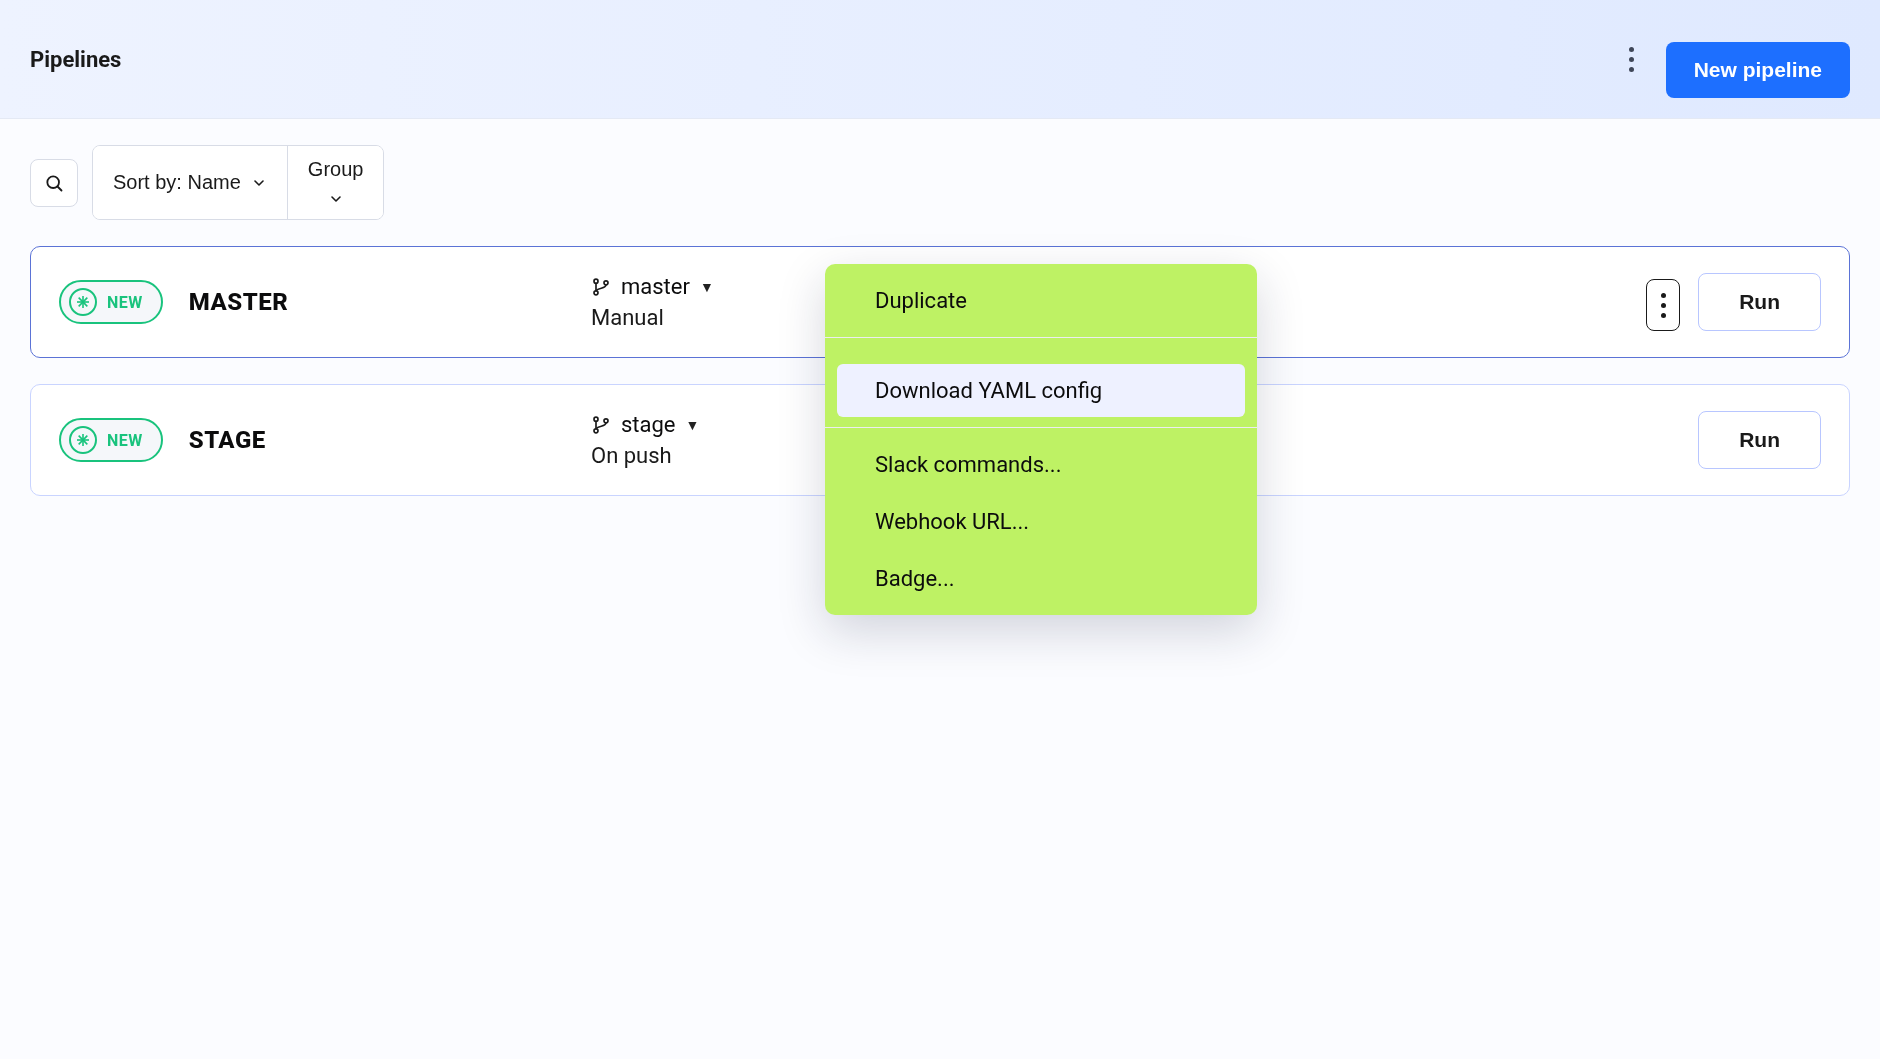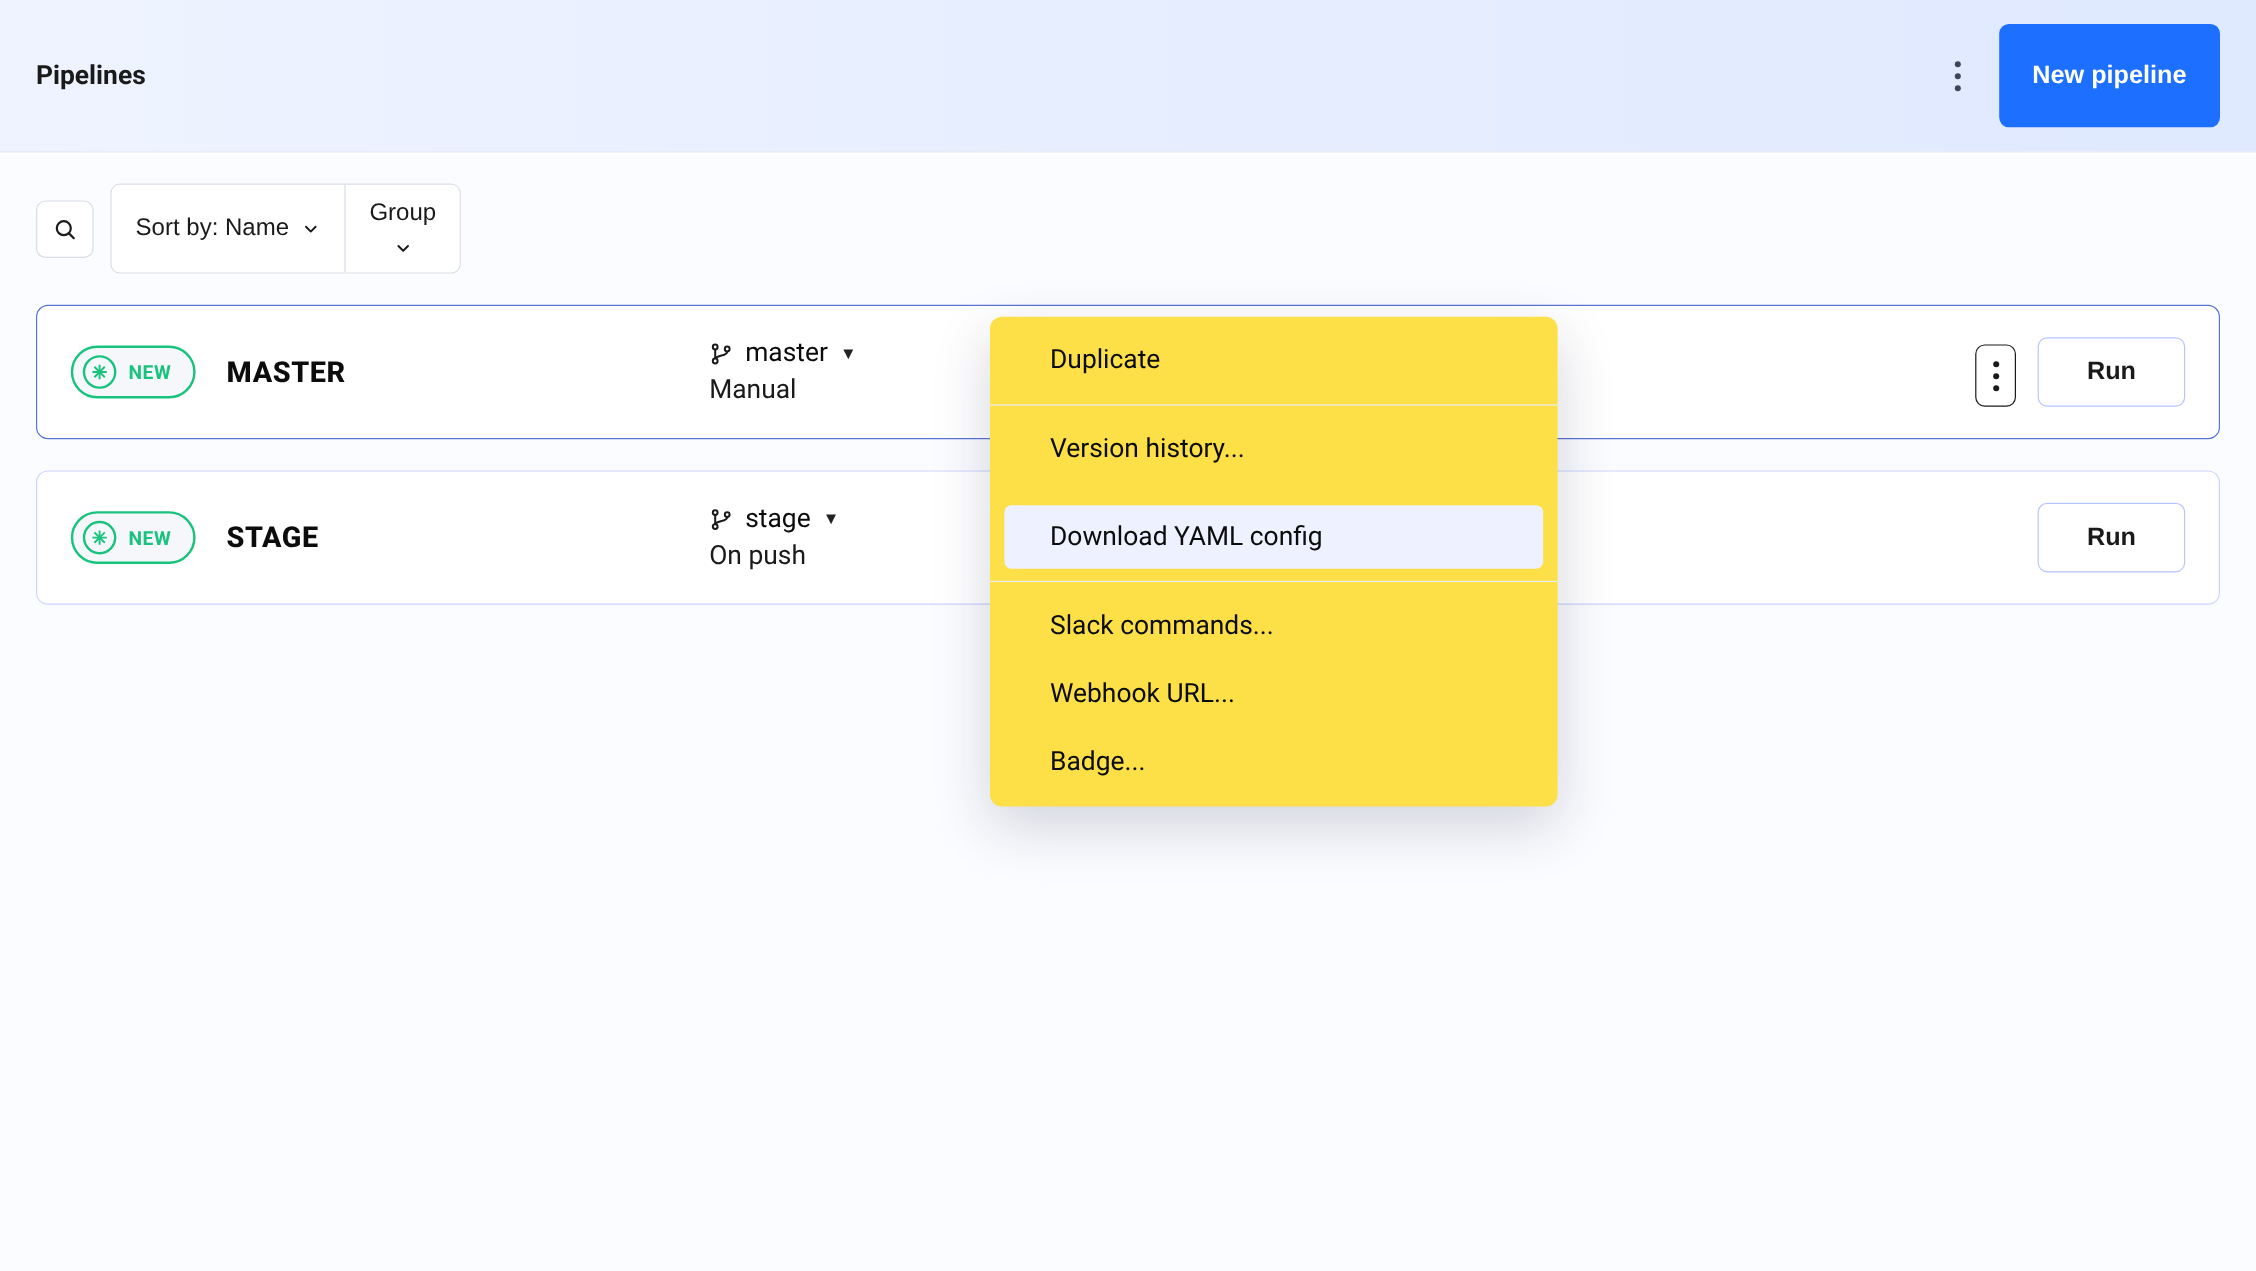--- a/index.html
+++ b/index.html
@@ -40,24 +40,25 @@
     width: 5px;
     height: 5px;
     border-radius: 50%;
     background: #3f4658;
   }
   .btn-primary {
     background: #1d6fff;
     color: #fff;
     border: none;
     border-radius: 8px;
-    padding: 31px 28px;
+    padding: 16px 28px;
     font-size: 21px;
     font-weight: 700;
     cursor: pointer;
+    margin-top: 22px;
   }
 
   
   .toolbar {
     display: flex;
     align-items: center;
     gap: 14px;
     padding: 26px 30px 0 30px;
   }
   .search-btn {
@@ -205,22 +206,22 @@
     font-weight: 700;
     cursor: pointer;
     color: #1a1a1a;
   }
 
   
   .menu {
     position: absolute;
     top: 264px;
     left: 825px;
-    width: 473px;
-    background: #fde047;
+    width: 432px;
+    background: #bef264;
     border-radius: 10px;
     box-shadow: 0 16px 48px rgba(20, 30, 60, 0.18);
     overflow: hidden;
     z-index: 50;
   }
   .menu-group {
     border-bottom: 1px solid #ecedf1;
     padding: 6px 0;
   }
   .menu-group:last-child { border-bottom: none; }
@@ -364,21 +365,20 @@
     </div>
   </div>
 
 </div>
 
 <div class="menu">
   <div class="menu-group">
     <div class="menu-item">Duplicate</div>
   </div>
   <div class="menu-group">
-    <div class="menu-item">Version history...</div>
     <div class="menu-item hover">Download YAML config</div>
   </div>
   <div class="menu-group">
     <div class="menu-item">Slack commands...</div>
     <div class="menu-item">Webhook URL...</div>
     <div class="menu-item">Badge...</div>
   </div>
 </div>
 
 </body></html>

